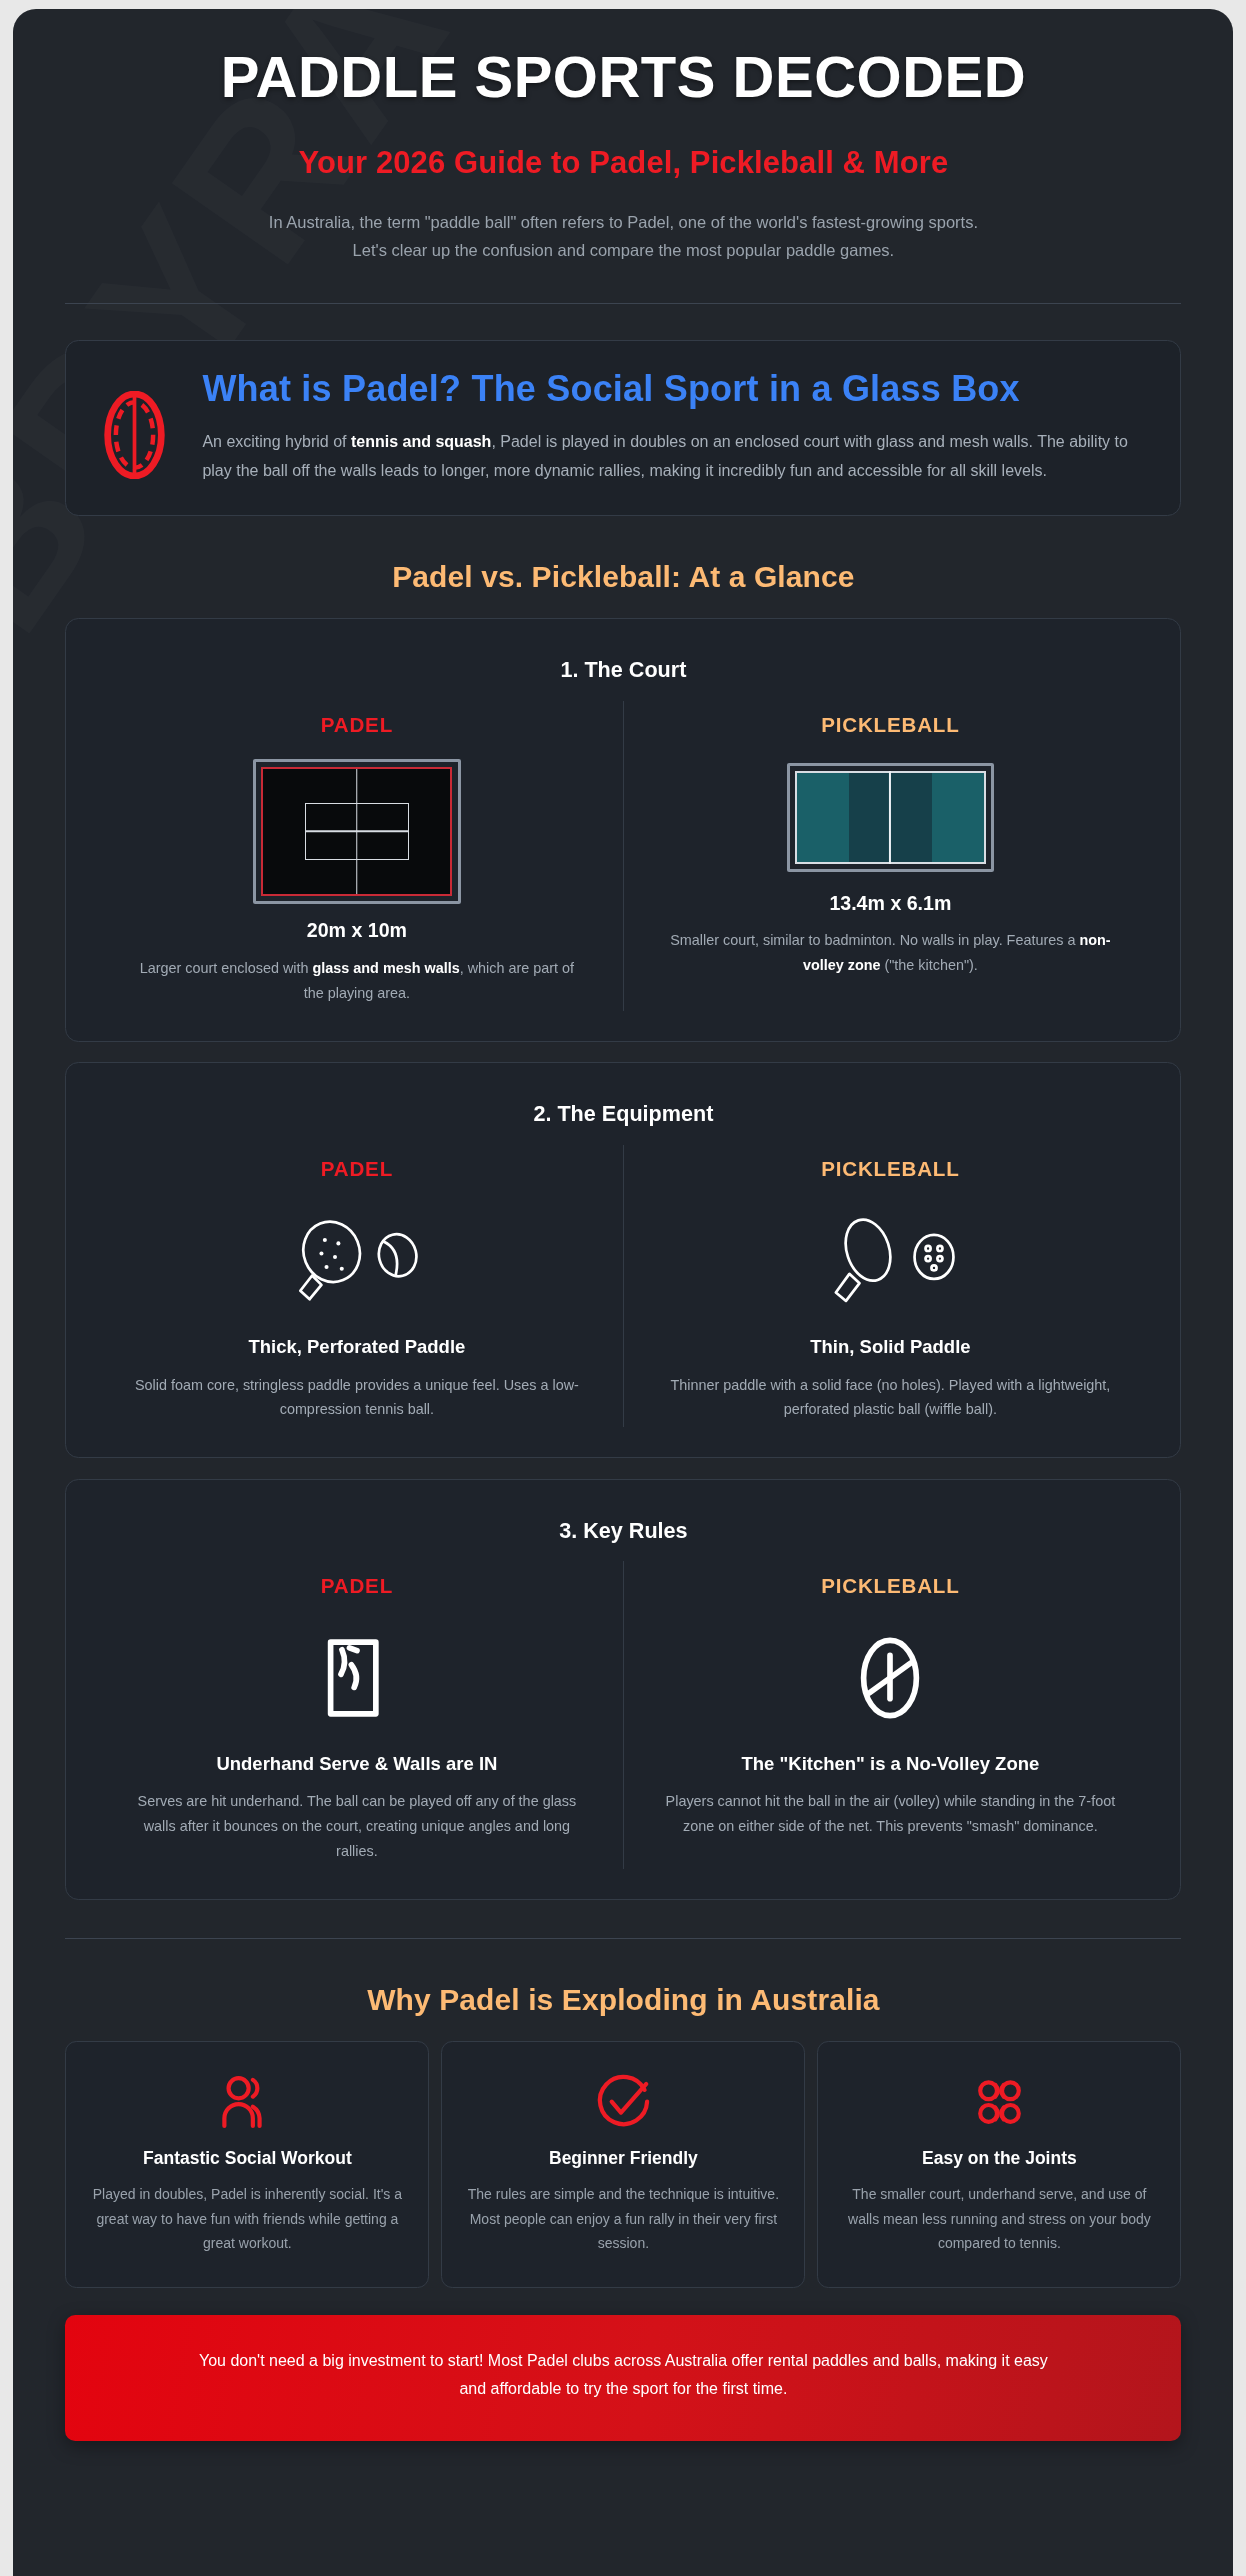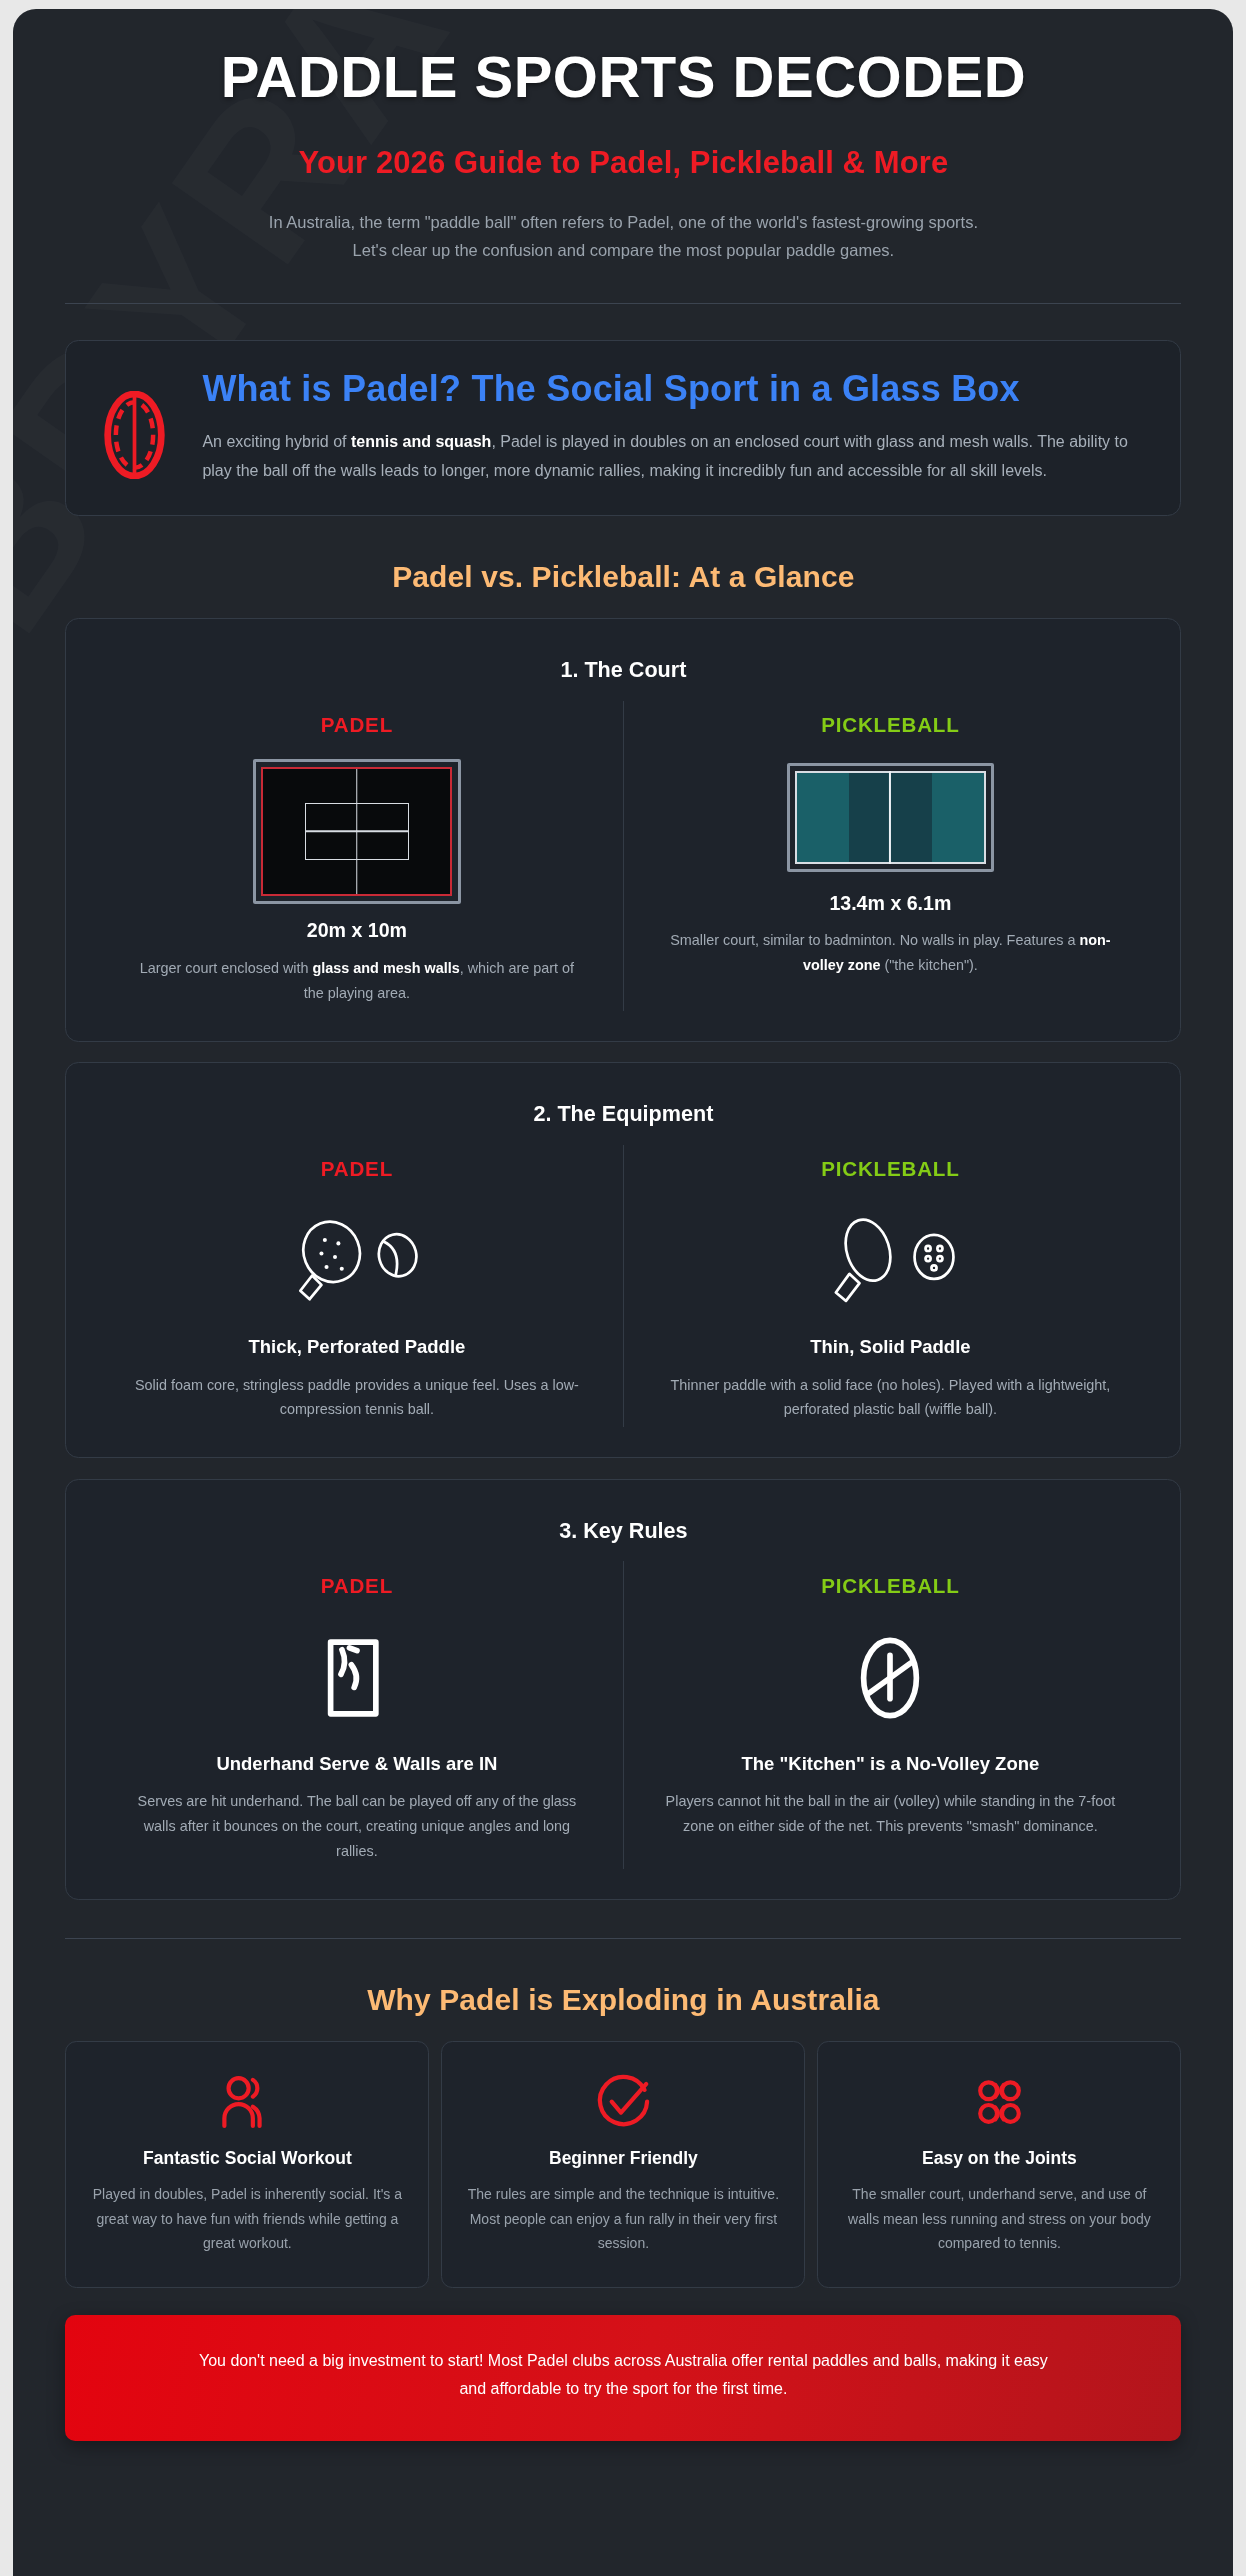--- a/index.html
+++ b/index.html
@@ -152,21 +152,21 @@
     align-items: center;
   }
   .compare-col + .compare-col { border-left: 1px solid #333b46; }
   .col-label {
     font-size: 20.6px;
     font-weight: 700;
     letter-spacing: 0.8px;
     margin-bottom: 21.6px;
   }
   .col-label.padel { color: #ee1b24; }
-  .col-label.pickleball { color: #84cc16; }
+  .col-label.pickleball { color: #fdba74; }
   .col-visual {
     min-height: 118px;
     display: flex;
     align-items: center;
     justify-content: center;
     margin-bottom: 15.5px;
   }
   .col-dim {
     font-size: 19.6px;
     font-weight: 700;

